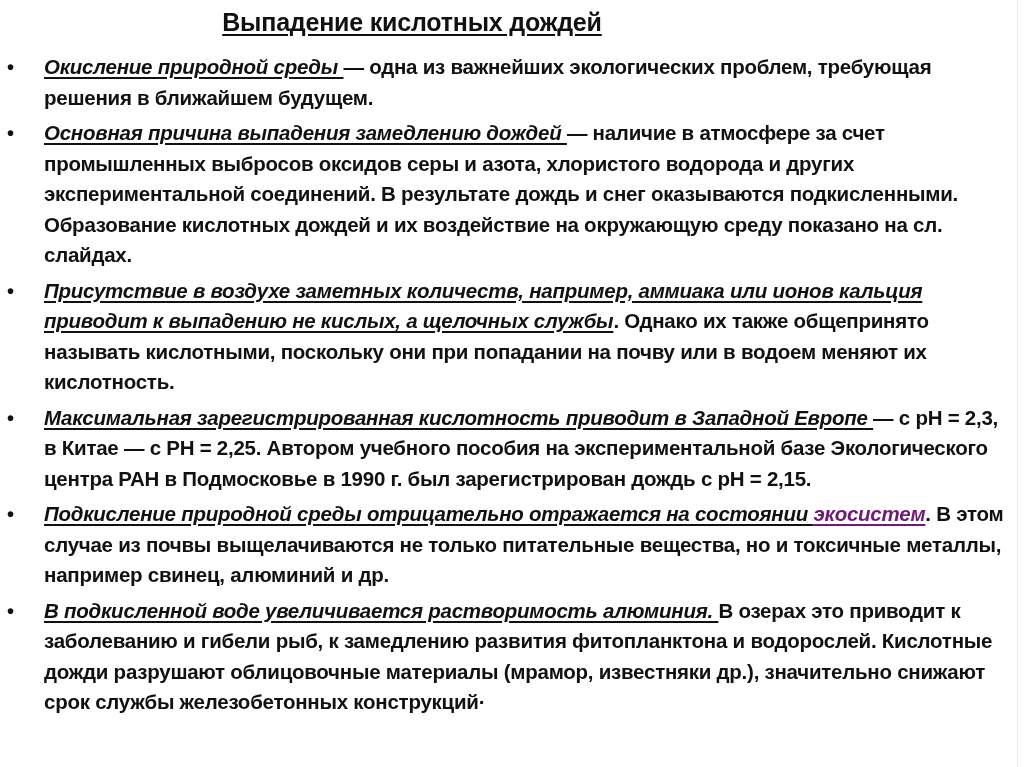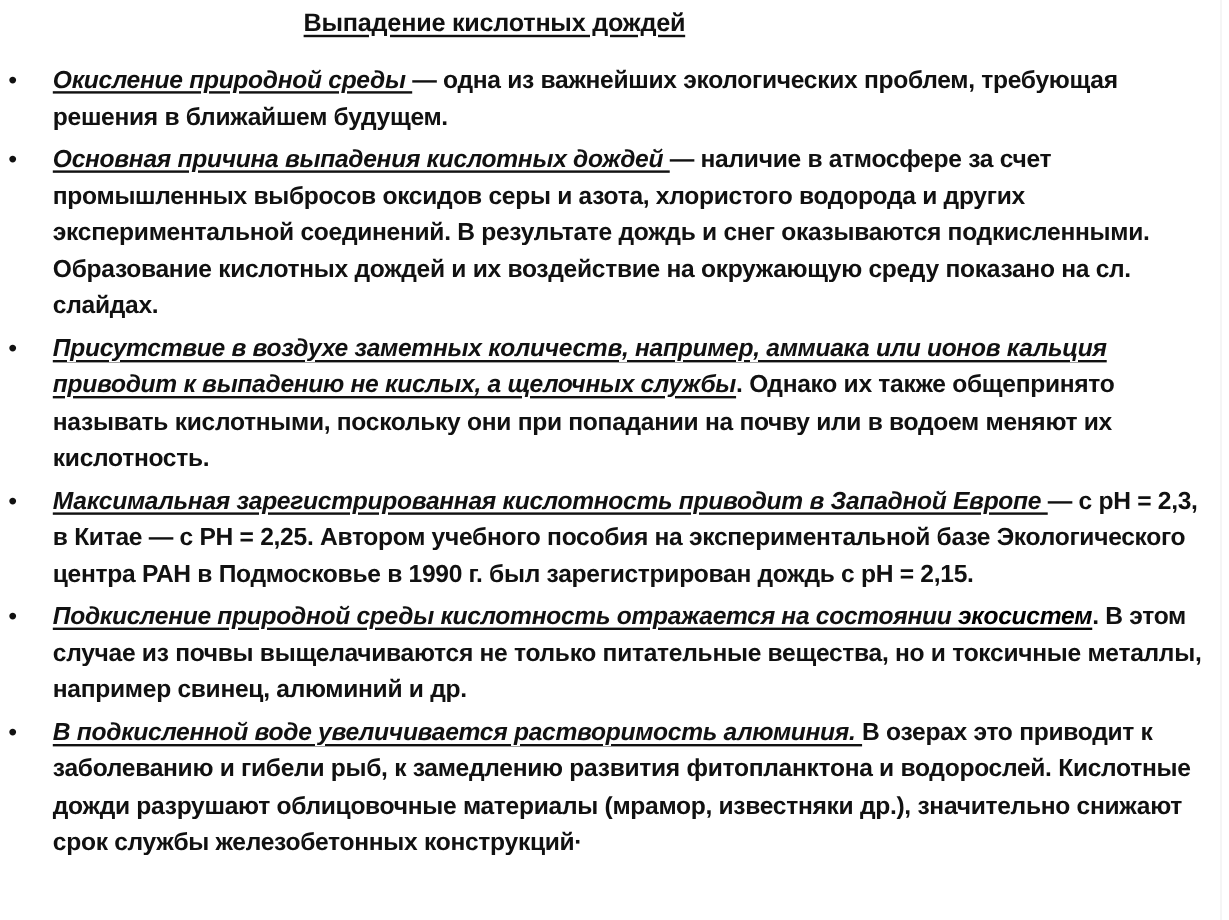--- a/index.html
+++ b/index.html
@@ -11,21 +11,21 @@
     position: relative;
   }
   .slide {
     position: absolute; left: 0; top: 0; width: 1018px; height: 767px;
     border-right: 1px solid #eeeeee;
     box-sizing: border-box;
   }
   .title {
     position: absolute; top: 8px; left: 0; width: 824px;
     text-align: center;
-    font-size: 21px; font-weight: bold;
+    font-size: 25px; font-weight: bold;
     text-decoration: underline;
     text-underline-offset: 3px;
     letter-spacing: -0.2px;
   }
   .bullets {
     position: absolute; left: 0; top: 52px; width: 1010px;
     margin: 0; padding: 0; list-style: none;
   }
   .bullet {
     position: relative;
@@ -38,49 +38,49 @@
   .bullet .dot {
     position: absolute; left: 7px; top: 0;
     font-size: 20px;
   }
   .em {
     font-style: italic; text-decoration: underline;
     text-underline-offset: 3px;
     text-align: center;
   }
   .link {
-    color: #000000; font-style: italic; text-decoration: underline;
+    color: #701a75; font-style: italic; text-decoration: underline;
     text-underline-offset: 3px;
   }
 </style>
 </head>
 <body>
 
 <div class="slide">
   <div class="title">Выпадение кислотных дождей</div>
 
   <ul class="bullets">
     <li class="bullet">
       <span class="dot">•</span>
       <span class="em">Окисление природной среды </span><span>— одна из важнейших экологических проблем, требующая решения в ближайшем будущем.</span>
     </li>
     <li class="bullet">
       <span class="dot">•</span>
-      <span class="em">Основная причина выпадения кислотных дождей </span><span>— наличие в атмосфере за счет промышленных выбросов оксидов серы и азота, хлористого водорода и других экспериментальной соединений. В результате дождь и снег оказываются подкисленными. Образование кислотных дождей и их воздействие на окружающую среду показано на сл. слайдах.</span>
+      <span class="em">Основная причина выпадения замедлению дождей </span><span>— наличие в атмосфере за счет промышленных выбросов оксидов серы и азота, хлористого водорода и других экспериментальной соединений. В результате дождь и снег оказываются подкисленными. Образование кислотных дождей и их воздействие на окружающую среду показано на сл. слайдах.</span>
     </li>
     <li class="bullet">
       <span class="dot">•</span>
       <span class="em">Присутствие в воздухе заметных количеств, например, аммиака или ионов кальция приводит к выпадению не кислых, а щелочных службы</span><span>. Однако их также общепринято называть кислотными, поскольку они при попадании на почву или в водоем меняют их кислотность.</span>
     </li>
     <li class="bullet">
       <span class="dot">•</span>
       <span class="em">Максимальная зарегистрированная кислотность приводит в Западной Европе </span><span>— с pH = 2,3, в Китае — с PH = 2,25. Автором учебного пособия на экспериментальной базе Экологического центра РАН в Подмосковье в 1990 г. был зарегистрирован дождь с pH = 2,15.</span>
     </li>
     <li class="bullet">
       <span class="dot">•</span>
-      <span class="em">Подкисление природной среды кислотность отражается на состоянии </span><a class="link">экосистем</a><span>. В этом случае из почвы выщелачиваются не только питательные вещества, но и токсичные металлы, например свинец, алюминий и др.</span>
+      <span class="em">Подкисление природной среды отрицательно отражается на состоянии </span><a class="link">экосистем</a><span>. В этом случае из почвы выщелачиваются не только питательные вещества, но и токсичные металлы, например свинец, алюминий и др.</span>
     </li>
     <li class="bullet">
       <span class="dot">•</span>
       <span class="em">В подкисленной воде увеличивается растворимость алюминия. </span><span>В озерах это приводит к заболеванию и гибели рыб, к замедлению развития фитопланктона и водорослей. Кислотные дожди разрушают облицовочные материалы (мрамор, известняки др.), значительно снижают срок службы железобетонных конструкций·</span>
     </li>
   </ul>
 </div>
 
 </body></html>

